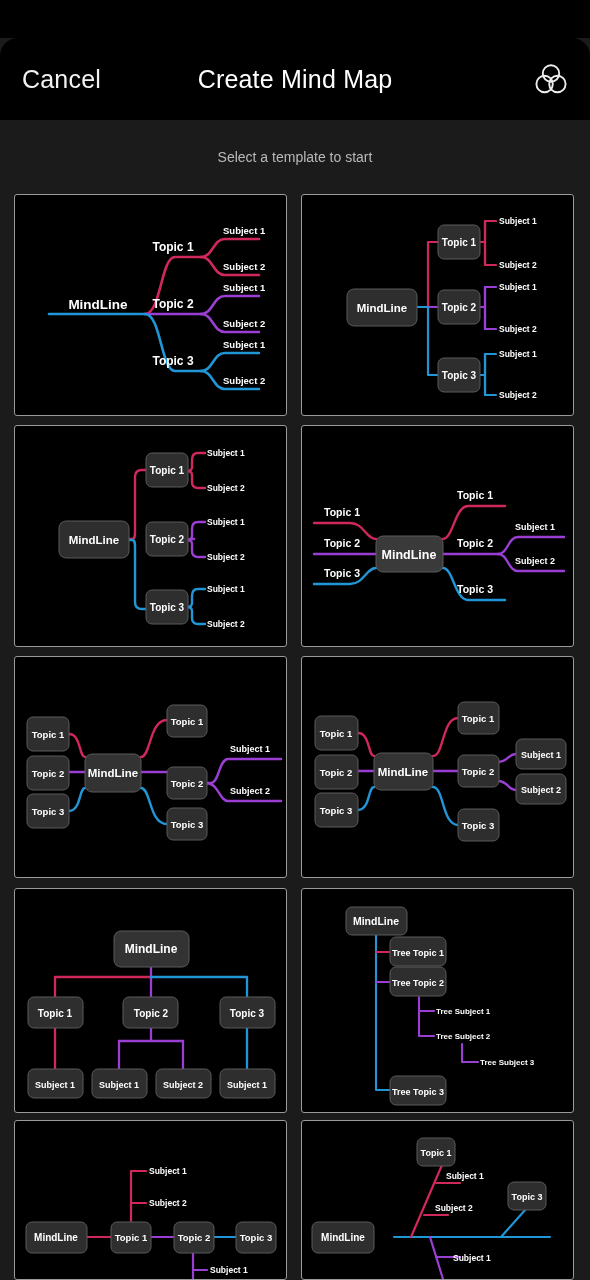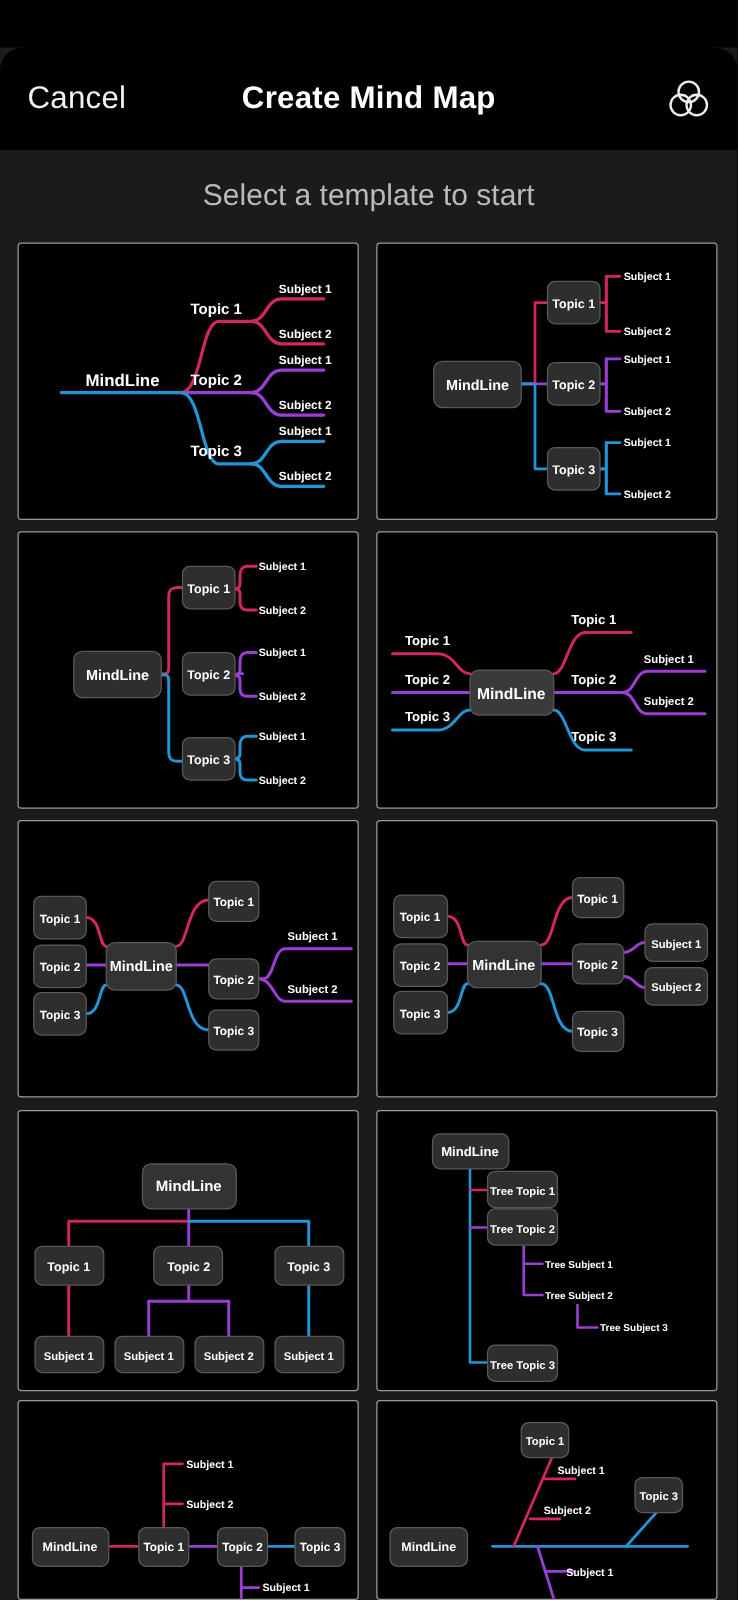--- a/index.html
+++ b/index.html
@@ -31,34 +31,34 @@
     display:flex; align-items:center;
   }
   .cancel-btn {
     position:absolute; left:16px; top:50%; transform:translateY(-50%);
     font-size:25px; color:#f2f2f2; letter-spacing:.2px;
     background:none; border:none; font-family:inherit; cursor:pointer;
     padding:4px 6px;
   }
   .sheet-title {
     position:absolute; left:0; right:0; top:50%; transform:translateY(-50%);
-    text-align:center; font-size:25px; font-weight:bold; color:#fff;
+    text-align:center; font-size:25px; font-weight:normal; color:#fff;
     letter-spacing:.2px;
   }
   .theme-icon {
     position:absolute; right:18px; top:50%; transform:translateY(-50%);
     width:42px; height:42px; cursor:pointer;
     display:flex; align-items:center; justify-content:center;
   }
   
   .subtitle {
     position:absolute; top:120px; left:0; width:590px; height:74px;
     background:#1b1b1b;
     display:flex; align-items:center; justify-content:center;
-    font-size:24px; color:#b9b9b9;
+    font-size:14px; color:#b9b9b9;
   }
   
   .grid {
     position:absolute; top:194px; left:0; width:590px; height:1086px;
   }
   .card {
     position:absolute;
     background:#000;
     border:1px solid #9a9a9a;
     border-radius:3px;

